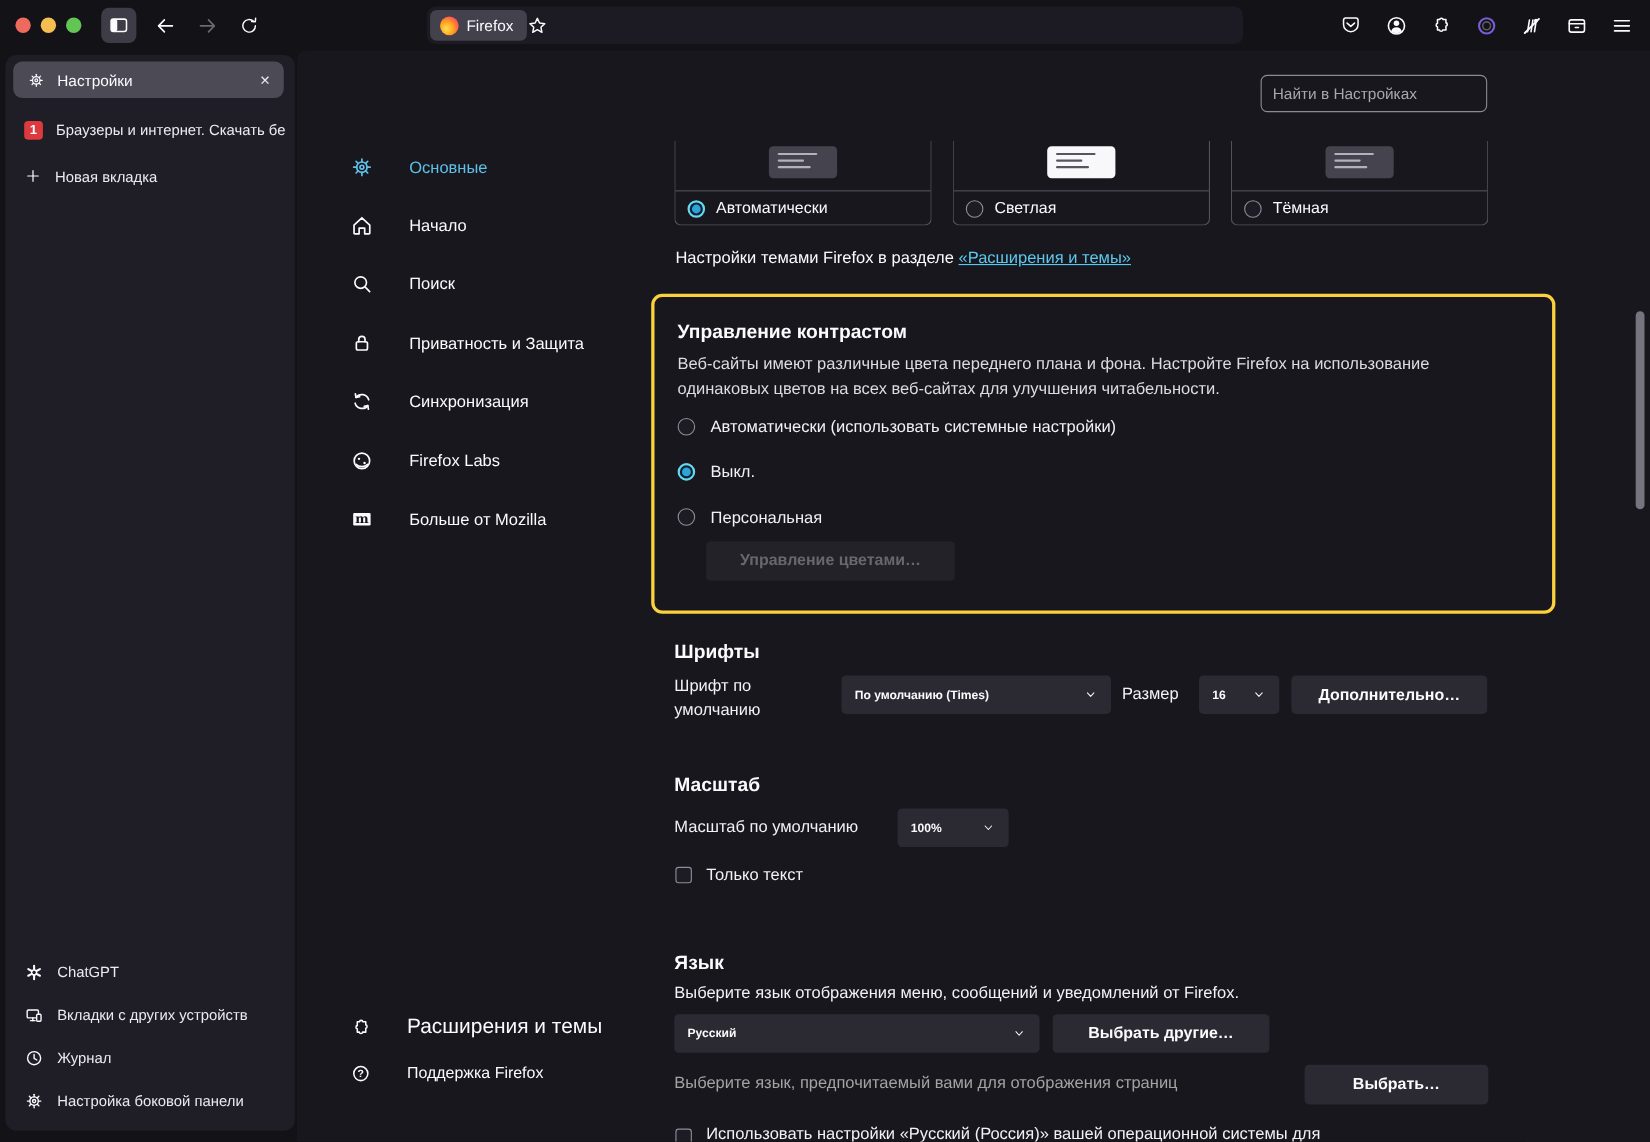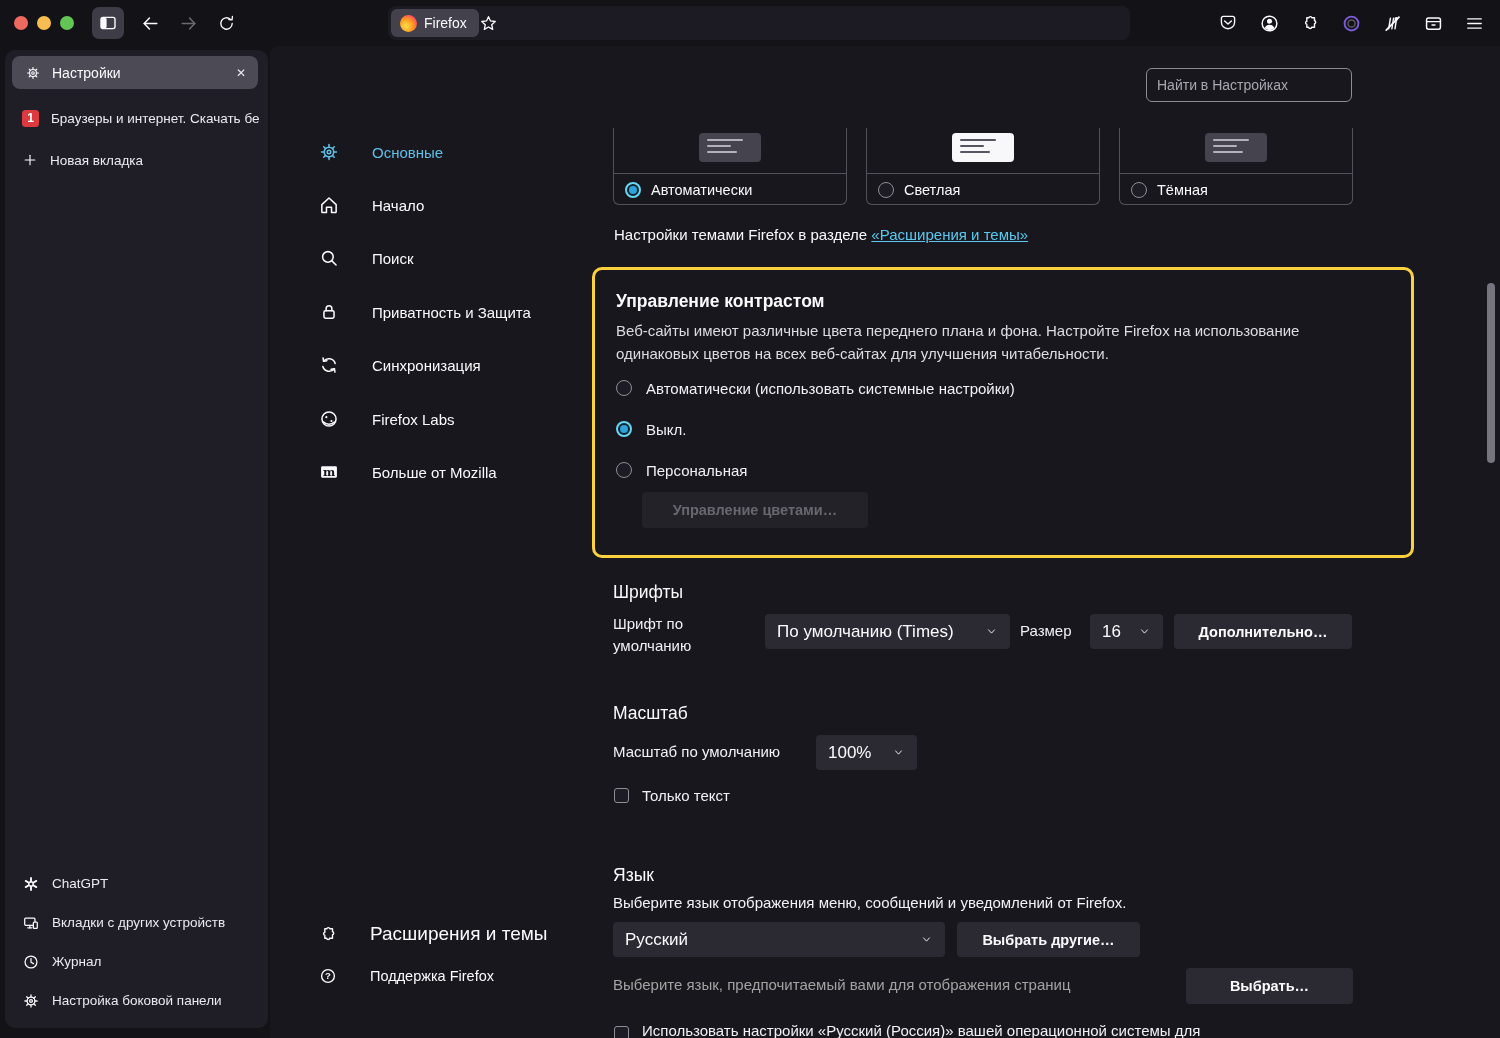--- a/index.html
+++ b/index.html
@@ -51,26 +51,26 @@
   .mini{position:absolute;left:50%;transform:translateX(-50%);top:5px;width:62px;height:29px;border-radius:4px;padding:6px 8px;box-sizing:border-box;}
   .mini .ln{height:2px;border-radius:1px;margin-bottom:4px;}
   .tcard .trow{height:31px;border-top:1px solid #53525c;display:flex;align-items:center;padding-left:11px;gap:10px;}
   .tcard .tlbl{font-size:14.5px;}
   
   .radio{width:16px;height:16px;border-radius:50%;border:1.5px solid #8f8e98;background:#1d1c24;box-sizing:border-box;position:relative;flex:0 0 auto;}
   .radio.sel{border:2px solid #67d7f3;background:#0e2530;}
   .radio.sel::after{content:"";position:absolute;left:50%;top:50%;width:8px;height:8px;margin:-4px 0 0 -4px;border-radius:50%;background:#2fa2da;}
   .cb{width:15px;height:15px;border:1.5px solid #8f8e98;border-radius:3px;background:#1d1c24;box-sizing:border-box;flex:0 0 auto;}
   
-  .h2{position:absolute;font-size:17.5px;font-weight:400;color:#fbfbfe;}
+  .h2{position:absolute;font-size:17.5px;font-weight:700;color:#fbfbfe;}
   .body-txt{font-size:15px;color:#dddce3;}
   .btn{background:#2b2a33;border:none;border-radius:4px;color:#fbfbfe;font-size:14.5px;font-weight:700;font-family:"Liberation Sans",sans-serif;display:flex;align-items:center;justify-content:center;box-sizing:border-box;position:absolute;}
   .btn.disabled{background:#232229;color:#68676f;}
   .dd{background:#2b2a33;border-radius:4px;display:flex;align-items:center;box-sizing:border-box;position:absolute;padding:0 12px;}
-  .dd .dtxt{font-size:17px;font-weight:400;flex:1;}
+  .dd .dtxt{font-size:11px;font-weight:700;flex:1;}
   .dd svg{flex:0 0 auto;}
   .hl-box{position:absolute;left:-21px;top:221px;width:822px;height:291px;border:3px solid #fbd23e;border-radius:10px;box-sizing:border-box;}
   .crow{position:absolute;left:21px;display:flex;align-items:center;gap:14px;height:24px;}
   .crow .clbl{font-size:15px;color:#f2f1f6;}
   .link{color:#5bc9ef;text-decoration:underline;}
   .scroll-thumb{position:absolute;right:5px;top:237px;width:8px;height:180px;border-radius:4px;background:#76757f;}
 </style>
 </head>
 <body>
 
@@ -484,21 +484,21 @@
     </div>
 
     <div class="h2" style="top:819px;left:0">Язык</div>
     <div class="body-txt" style="position:absolute;top:848px;left:0;color:#f2f1f6">Выберите язык отображения меню, сообщений и уведомлений от Firefox.</div>
     <div class="dd" style="left:0;top:876px;width:332px;height:35px">
       <span class="dtxt">Русский</span>
       <svg class="ic" width="13" height="13">
           <use href="#i-chevron"></use>
         </svg>
     </div>
-    <button class="btn" style="left:344px;top:876px;width:183px;height:35px">Выбрать другие…</button>
+    <button class="btn" style="left:344px;top:876px;width:197px;height:35px">Выбрать другие…</button>
     <div class="body-txt" style="position:absolute;top:930px;left:0;color:#a3a3a3">Выберите язык, предпочитаемый вами для отображения страниц</div>
     <button class="btn" style="left:573px;top:922px;width:167px;height:36px">Выбрать…</button>
     <div style="position:absolute;top:976px;left:1px;display:flex;align-items:flex-start;gap:13px">
       <div class="cb" style="margin-top:4px"></div>
       <span class="body-txt" style="color:#f2f1f6">Использовать настройки «Русский (Россия)» вашей операционной системы для</span>
     </div>
   </div>
 
   <div class="scroll-thumb"></div>
 </div>

